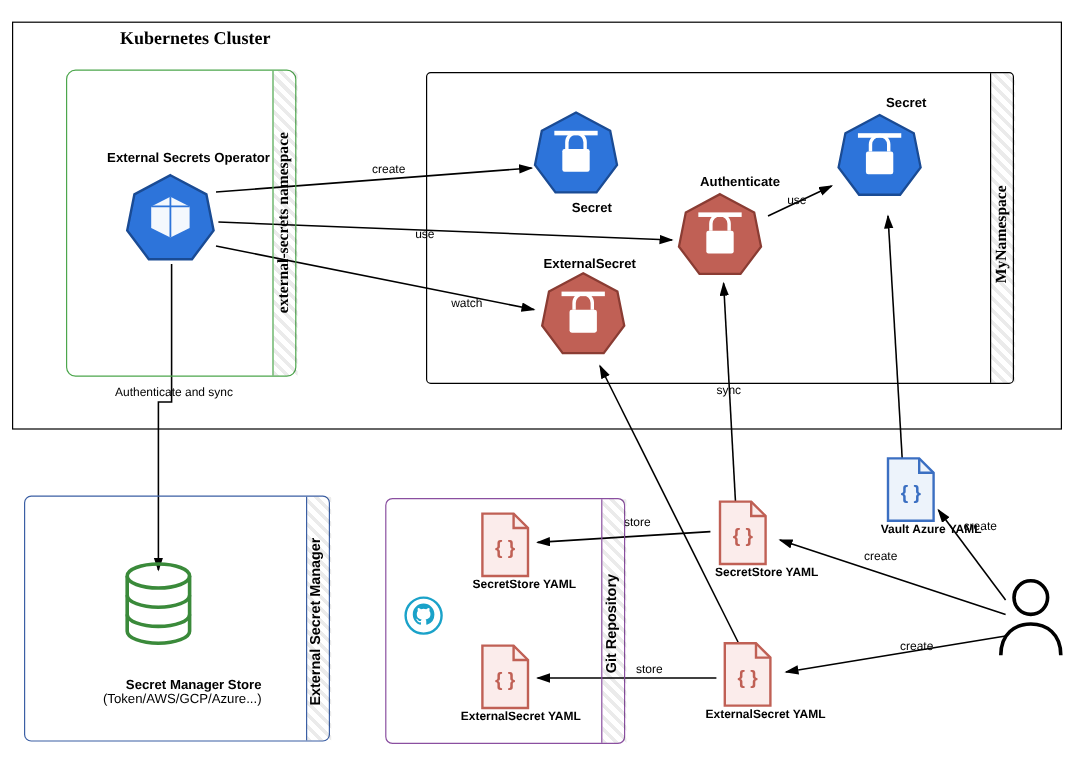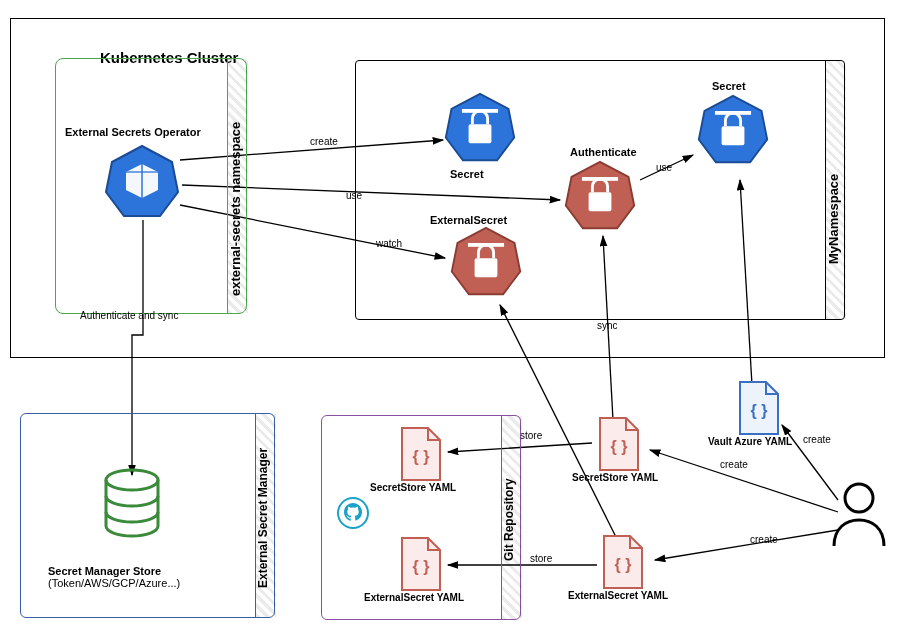--- a/index.html
+++ b/index.html
@@ -14,39 +14,38 @@
   }
   .box {
     position: absolute;
     border: 1.5px solid #000;
     box-sizing: border-box;
   }
   .label {
     position: absolute;
     font-size: 11px;
     font-weight: bold;
-    text-align: left;
+    text-align: right;
   }
   .small-label {
     position: absolute;
     font-size: 10px;
-    text-align: left;
+    text-align: center;
   }
   .vert-label {
     position: absolute;
     writing-mode: vertical-rl;
     transform: rotate(180deg);
     font-size: 12px;
     text-align: center;
   }
   .handwritten {
-    font-family: Liberation Sans, sans-serif;
+    font-family: Liberation Serif, serif;
     font-weight: bold;
     font-size: 15px;
-    margin-top: 24px;
   }
   .ns-stripe {
     position: absolute;
     width: 20px;
     border-left: 1.5px solid #000;
     background: repeating-linear-gradient(
       45deg,
       rgba(0,0,0,0.08) 0,
       rgba(0,0,0,0.08) 3px,
       transparent 3px,
@@ -108,21 +107,21 @@
   <line x1="597" y1="565" x2="448" y2="565" stroke="#000" stroke-width="1.3" marker-end="url(#arrow)"></line>
 
   <line x1="838" y1="500" x2="782" y2="425" stroke="#000" stroke-width="1.3" marker-end="url(#arrow)"></line>
   <line x1="838" y1="512" x2="650" y2="450" stroke="#000" stroke-width="1.3" marker-end="url(#arrow)"></line>
   <line x1="838" y1="530" x2="655" y2="560" stroke="#000" stroke-width="1.3" marker-end="url(#arrow)"></line>
 </svg>
 
 <div class="small-label" style="left:310px; top:136px;">create</div>
 <div class="small-label" style="left:346px; top:190px;">use</div>
 <div class="small-label" style="left:656px; top:162px;">use</div>
-<div class="small-label" style="left:376px; top:238px;">watch</div>
+<div class="small-label" style="left:376px; top:248px;">watch</div>
 <div class="small-label" style="left:597px; top:320px;">sync</div>
 <div class="small-label" style="left:520px; top:430px;">store</div>
 <div class="small-label" style="left:530px; top:553px;">store</div>
 <div class="small-label" style="left:803px; top:434px;">create</div>
 <div class="small-label" style="left:720px; top:459px;">create</div>
 <div class="small-label" style="left:750px; top:534px;">create</div>
 
 <div class="box" style="left:10px; top:18px; width:875px; height:340px;"></div>
 <div class="handwritten" style="position:absolute; left:100px; top:25px;">Kubernetes Cluster</div>
 
@@ -135,21 +134,21 @@
 <div class="heptagon" style="left:102px; top:142px;">
   <svg viewBox="0 0 80 80" width="80" height="80">
     <polygon points="40,4 70,20 76,50 58,74 22,74 4,50 10,20" fill="#2d74da" stroke="#1a4b94" stroke-width="2"></polygon>
 
     <polygon points="40,22 56,30 56,48 40,56 24,48 24,30" fill="#fff" opacity="0.95"></polygon>
     <line x1="40" y1="22" x2="40" y2="56" stroke="#2d74da" stroke-width="1.5"></line>
     <line x1="24" y1="30" x2="56" y2="30" stroke="#2d74da" stroke-width="1.3"></line>
   </svg>
 </div>
 
-<div class="small-label" style="left:80px; top:310px; width:130px;">Authenticate and sync</div>
+<div class="small-label" style="left:80px; top:322px; width:130px;">Authenticate and sync</div>
 
 <div class="box" style="left:355px; top:60px; width:490px; height:260px; border-radius:4px;"></div>
 <div class="ns-stripe" style="left:825px; top:61px; height:258px;"></div>
 <div class="vert-label handwritten" style="left:826px; top:120px; height:150px; font-size:13px;">MyNamespace</div>
 
 <div class="heptagon" style="left:442px; top:90px; width:76px; height:76px;">
   <svg viewBox="0 0 80 80" width="76" height="76">
     <polygon points="40,4 70,20 76,50 58,74 22,74 4,50 10,20" fill="#2d74da" stroke="#1a4b94" stroke-width="2"></polygon>
     <rect x="28" y="36" width="24" height="20" rx="2" fill="#fff"></rect>
     <path d="M32 36 v-6 a8 8 0 0 1 16 0 v6" fill="none" stroke="#fff" stroke-width="3"></path>

